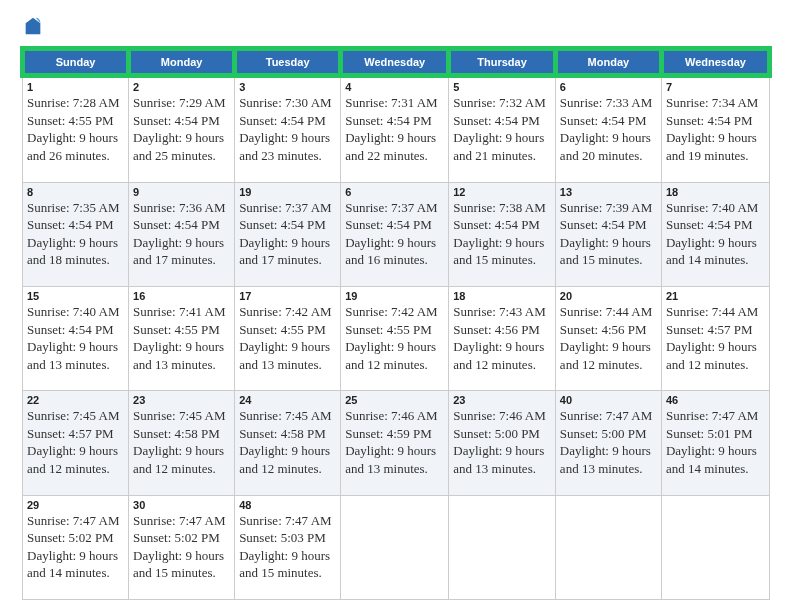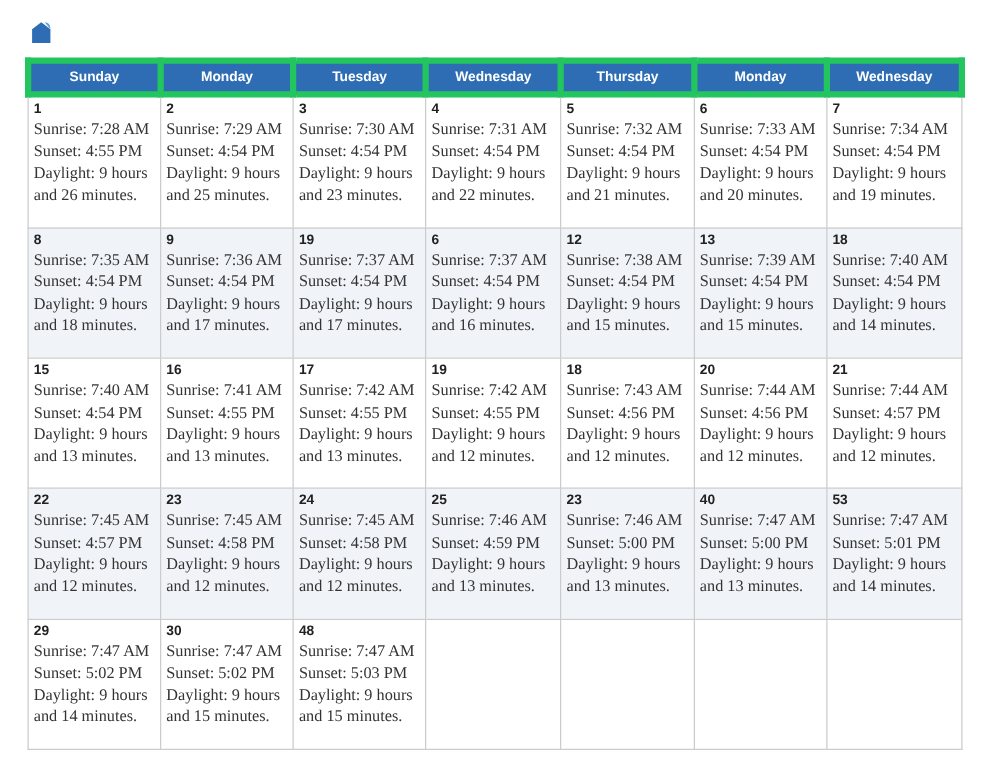--- a/index.html
+++ b/index.html
@@ -250,21 +250,21 @@
       </td>
           <td>
         <span class="day-num">23</span>
         <span class="day-info">Sunrise: 7:46 AM<br>Sunset: 5:00 PM<br>Daylight: 9 hours<br>and 13 minutes.</span>
       </td>
           <td>
         <span class="day-num">40</span>
         <span class="day-info">Sunrise: 7:47 AM<br>Sunset: 5:00 PM<br>Daylight: 9 hours<br>and 13 minutes.</span>
       </td>
           <td>
-        <span class="day-num">53</span>
+        <span class="day-num">46</span>
         <span class="day-info">Sunrise: 7:47 AM<br>Sunset: 5:01 PM<br>Daylight: 9 hours<br>and 14 minutes.</span>
       </td>
         </tr>
         <tr class="last-row">
           <td>
         <span class="day-num">29</span>
         <span class="day-info">Sunrise: 7:47 AM<br>Sunset: 5:02 PM<br>Daylight: 9 hours<br>and 14 minutes.</span>
       </td>
           <td>
         <span class="day-num">30</span>

